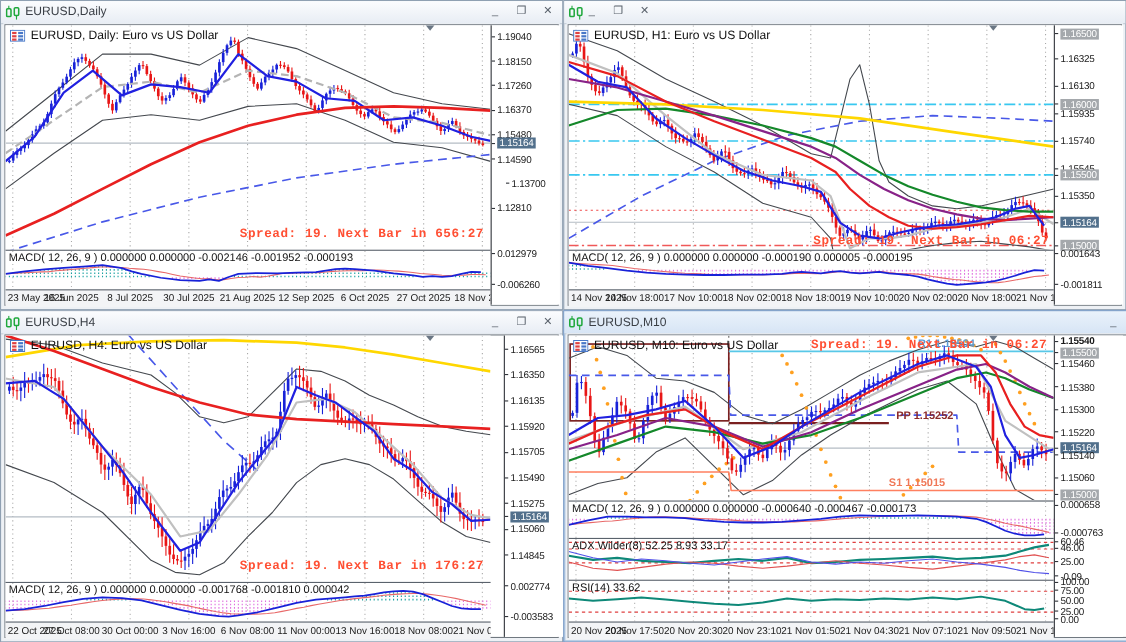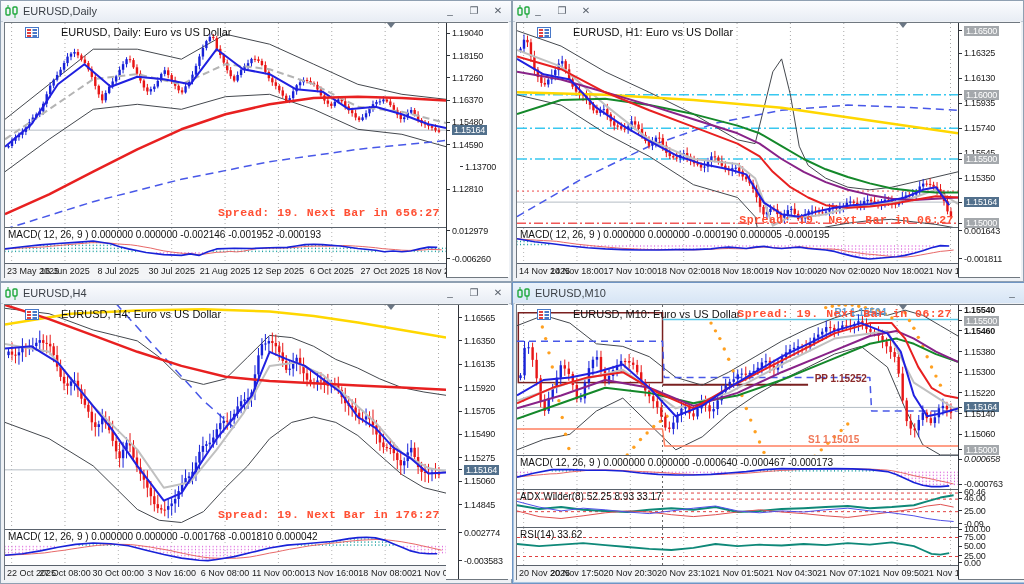--- a/index.html
+++ b/index.html
@@ -16,21 +16,21 @@
   .chart{position:absolute;left:1px;right:1px;top:1px;bottom:1px;background:#ffffff;border:1px solid #707880;}
   .pane{position:absolute;left:0;background:#fff;overflow:hidden;}
   .pane.ind{border-top:1px solid #5a626c;}
   .paxis{position:absolute;top:0;bottom:0;background:#fff;border-left:1px solid #30343a;}
   .ptick{position:absolute;left:0;width:100%;height:10px;font-size:9px;color:#1a1a1a;
     display:flex;align-items:center;white-space:nowrap;}
   .ptick .dash{width:3px;height:1px;background:#30343a;margin-right:2px;flex:none;}
   .ptick .plabel{letter-spacing:-0.2px;}
   .ptick.gray .plabel{background:#a4a8ac;color:#fff;padding:0 2px;}
   .ptick.cur .plabel{background:#52708c;color:#fff;padding:0 2px;}
-  .chartlabel{position:absolute;left:20px;top:3px;display:flex;align-items:center;gap:22px;
+  .chartlabel{position:absolute;left:4px;top:3px;display:flex;align-items:center;gap:5px;
     font-size:11px;color:#111;z-index:5;}
   .spread{position:absolute;font-family:"Liberation Mono",monospace;font-weight:bold;
     font-size:11.5px;color:#ff4f33;white-space:nowrap;z-index:6;letter-spacing:0.5px;}
   .indlabel{position:absolute;left:3px;top:1px;font-size:10px;color:#111;z-index:5;white-space:nowrap;}
   .dates{position:absolute;left:0;background:#f3f4f6;border-top:1px solid #5a626c;overflow:hidden;}
   .dlabel{position:absolute;top:2px;font-size:9px;color:#1a1a1a;white-space:nowrap;transform:translateX(-50%);}
   .dlabel.first{transform:none;}
   .pivlabel{position:absolute;font-size:10px;font-weight:bold;z-index:4;white-space:nowrap;}
   .endmark{position:absolute;top:0;width:0;height:0;border-left:4px solid transparent;
     border-right:4px solid transparent;border-top:5px solid #6a7684;z-index:4;}
@@ -2024,21 +2024,21 @@
           </div>
           <div class="paxis" style="left: 441px; width: 62px;">
             <div class="ptick" style="top: 0.172414px; font-weight: bold;">
               <span class="dash"></span>
               <span class="plabel">1.15540</span>
             </div>
             <div class="ptick gray" style="top: 10.5172px;">
               <span class="dash"></span>
               <span class="plabel">1.15500</span>
             </div>
-            <div class="ptick" style="top: 20.8621px; font-weight: bold;">
+            <div class="ptick" style="top: 20.8621px;">
               <span class="dash"></span>
               <span class="plabel">1.15460</span>
             </div>
             <div class="ptick" style="top: 41.5517px;">
               <span class="dash"></span>
               <span class="plabel">1.15380</span>
             </div>
             <div class="ptick" style="top: 62.2414px;">
               <span class="dash"></span>
               <span class="plabel">1.15300</span>
@@ -2056,21 +2056,21 @@
               <span class="plabel">1.15140</span>
             </div>
             <div class="ptick" style="top: 124.31px;">
               <span class="dash"></span>
               <span class="plabel">1.15060</span>
             </div>
             <div class="ptick gray" style="top: 139.828px;">
               <span class="dash"></span>
               <span class="plabel">1.15000</span>
             </div>
-            <div class="ptick" style="top: 149.08px; font-style: italic;">
+            <div class="ptick" style="top: 149.08px;">
               <span class="dash"></span>
               <span class="plabel">0.000658</span>
             </div>
             <div class="ptick" style="top: 174.24px;">
               <span class="dash"></span>
               <span class="plabel">-0.000763</span>
             </div>
             <div class="ptick" style="top: 182.04px;">
               <span class="dash"></span>
               <span class="plabel">60.46</span>

